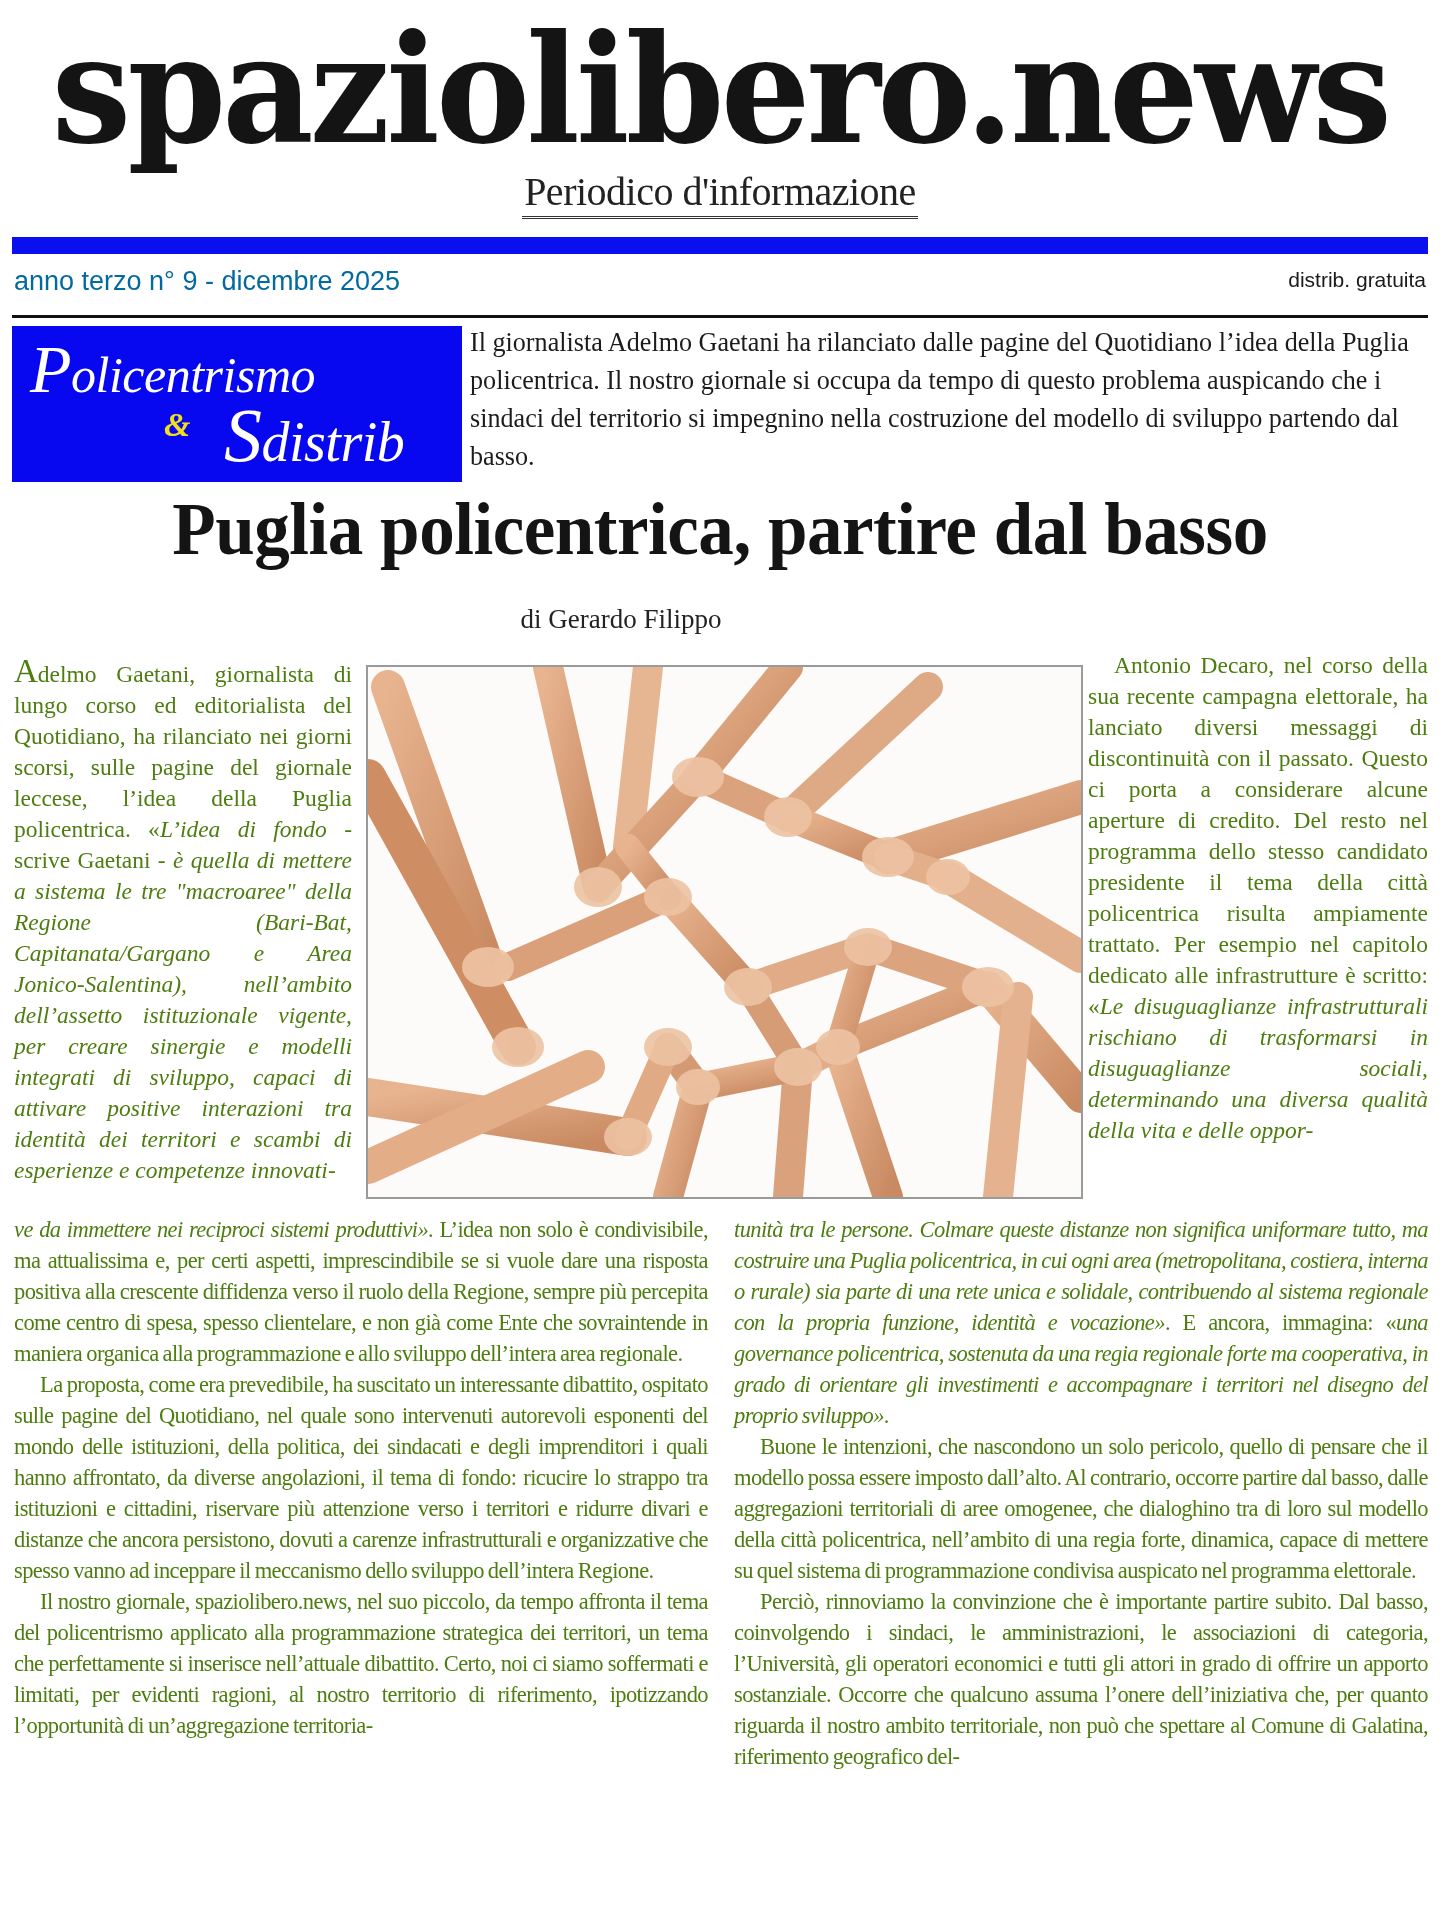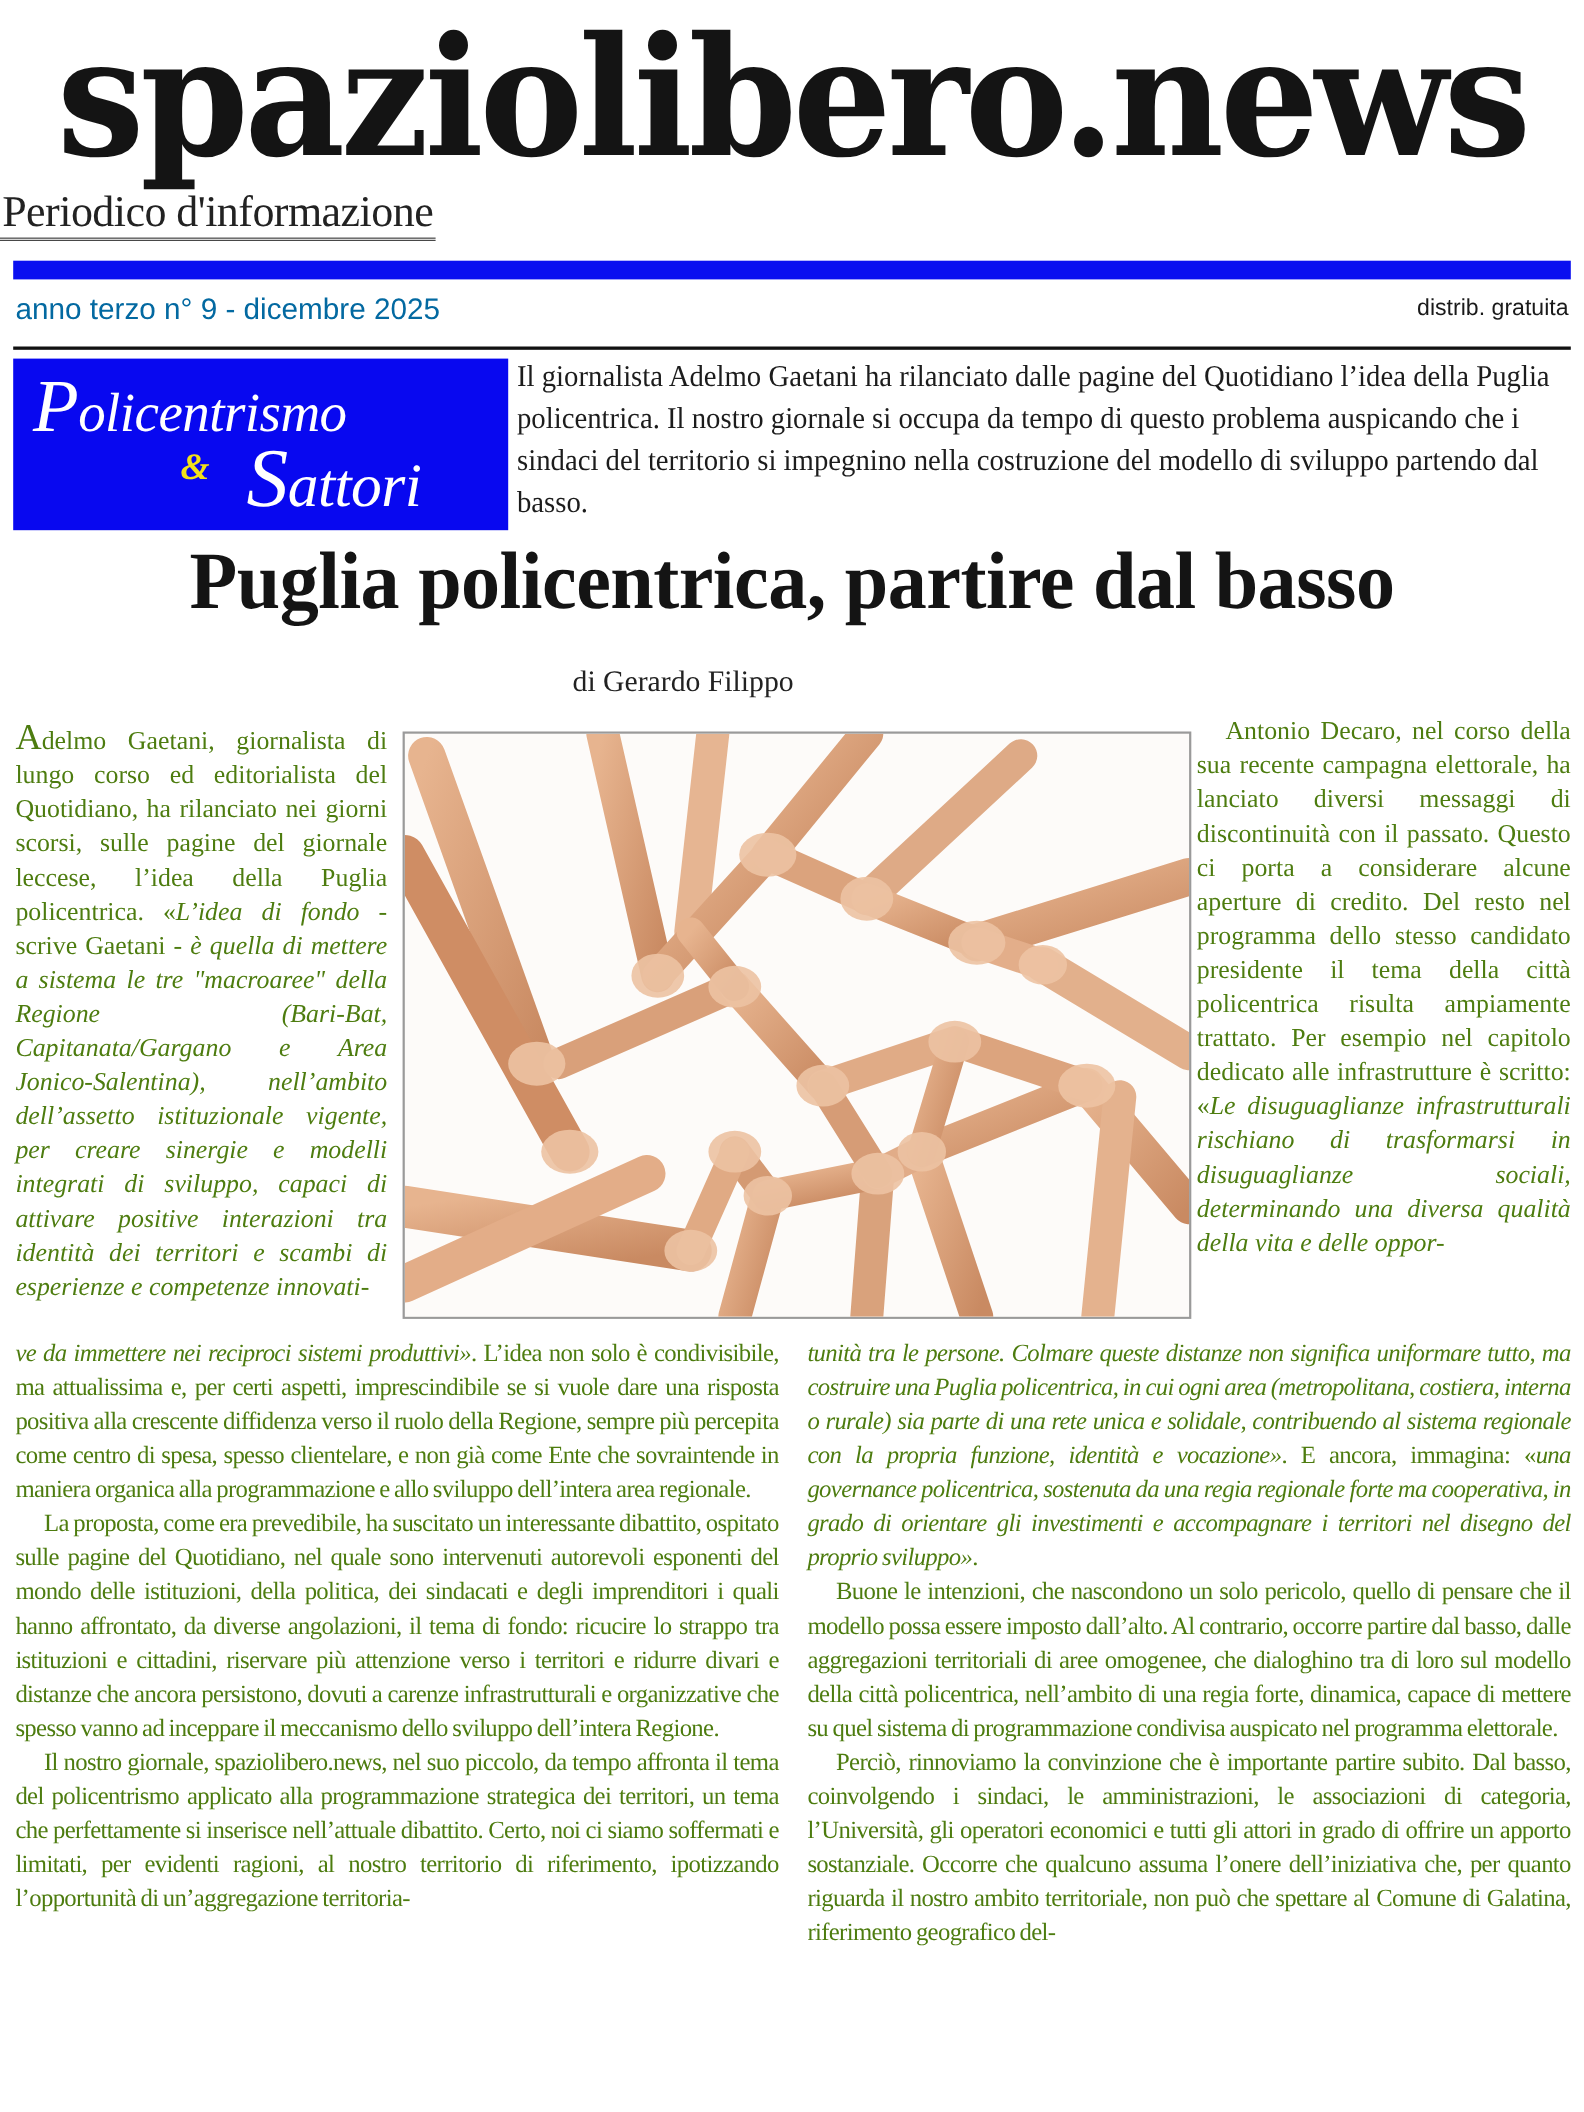--- a/index.html
+++ b/index.html
@@ -7,21 +7,21 @@
     .sans { font-family: "Liberation Sans", "DejaVu Sans", sans-serif; }
 
     
     .masthead-title {
       position: absolute; left: 0; top: -6px; width: 1440px; text-align: center;
       font-family: "DejaVu Serif", "Liberation Serif", serif; font-weight: bold;
       font-size: 150px; letter-spacing: -4px; line-height: 190px; color: #141414;
       transform: scaleX(0.94); transform-origin: center;
     }
     .masthead-sub {
-      position: absolute; left: 0; width: 1440px; top: 168px; text-align: left;
+      position: absolute; left: 0; width: 1440px; top: 168px; text-align: center;
     }
     .masthead-sub span {
       font-family: "Liberation Serif", serif; font-size: 40px; color: #222;
       border-bottom: 3px double #333; padding: 0 2px 2px 2px; letter-spacing: -0.5px;
     }
     .blue-bar { position: absolute; left: 12px; top: 237px; width: 1416px; height: 17px; background: #0a0ff0; }
     .issue { position: absolute; left: 14px; top: 266px; font-size: 27px; color: #0369a1; }
     .distrib { position: absolute; right: 14px; top: 268px; font-size: 21px; color: #1a1a1a; }
     .rule { position: absolute; left: 12px; top: 315px; width: 1416px; height: 3px; background: #111; }
 
@@ -81,21 +81,21 @@
 <div class="masthead-title">spaziolibero.news</div>
 <div class="masthead-sub"><span>Periodico d'informazione</span></div>
 <div class="blue-bar"></div>
 <div class="issue sans">anno terzo n° 9 - dicembre 2025</div>
 <div class="distrib sans">distrib. gratuita</div>
 <div class="rule"></div>
 
 <div class="badge">
   <div class="l1"><span class="cap">P</span><span>olicentrismo</span></div>
   <div class="amp">&amp;</div>
-  <div class="l2"><span class="cap">S</span><span>attori</span></div>
+  <div class="l2"><span class="cap">S</span><span>distrib</span></div>
 </div>
 <div class="standfirst">Il giornalista Adelmo Gaetani ha rilanciato dalle pagine del Quotidiano l’idea della Puglia policentrica. Il nostro giornale si occupa da tempo di questo problema auspicando che i sindaci del territorio si impegnino nella costruzione del modello di sviluppo partendo dal basso.</div>
 
 <div class="headline">Puglia policentrica, partire dal basso</div>
 <div class="byline">di Gerardo Filippo</div>
 
 <div class="col col-left-top">
   <p><span class="dropcap">A</span><span>delmo Gaetani, giornalista di lungo corso ed editorialista del Quotidiano, ha rilanciato nei giorni scorsi, sulle pagine del giornale leccese, l’idea della Puglia policentrica. «</span><i>L’idea di fondo</i><span> - scrive Gaetani - </span><i>è quella di mettere a sistema le tre "macroaree" della Regione (Bari-Bat, Capitanata/Gargano e Area Jonico-Salentina), nell’ambito dell’assetto istituzionale vigente, per creare sinergie e modelli integrati di sviluppo, capaci di attivare positive interazioni tra identità dei territori e scambi di esperienze e competenze innovati-</i></p>
 </div>
 

